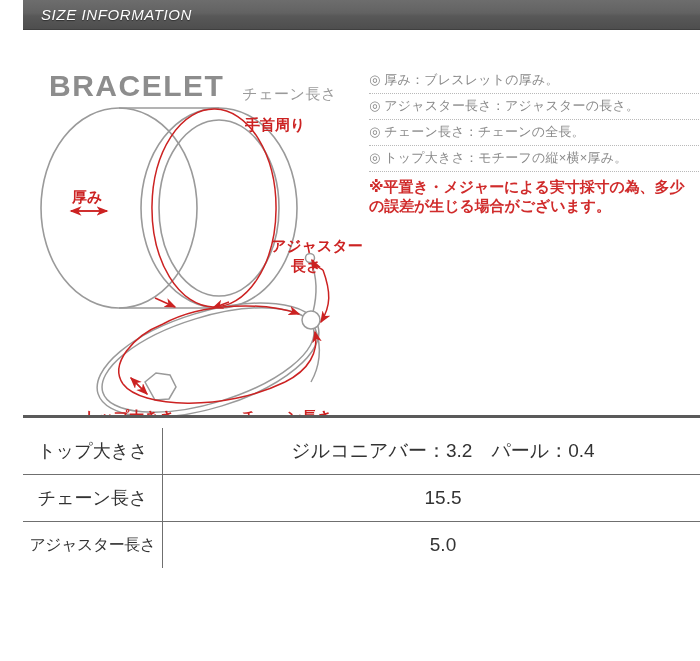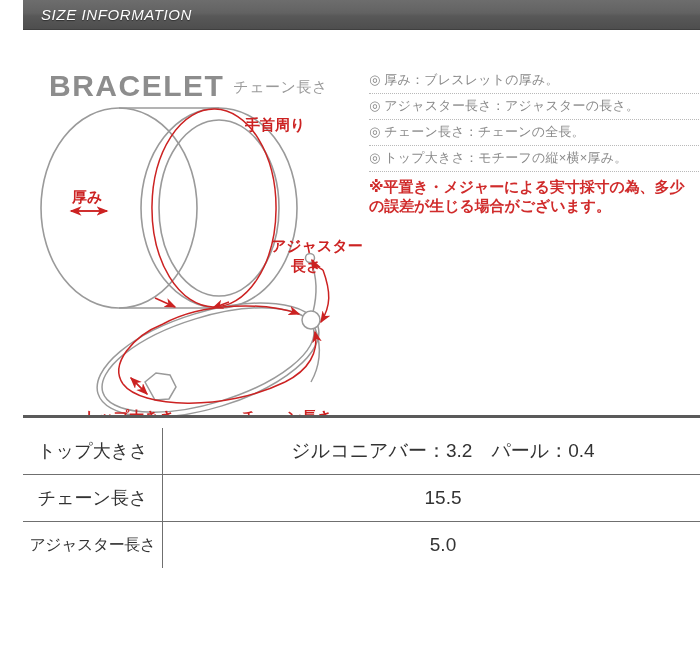--- a/index.html
+++ b/index.html
@@ -33,21 +33,21 @@
   .diagram-panel{
     position:relative;
     height:388px;
     background:#ffffff;
     border-bottom:3px solid #5a5a5a;
     box-sizing:border-box;
     overflow:hidden;
   }
   .brand-title{
     position:absolute;left:26px;top:41px;
-    display:flex;align-items:center;gap:9px;
+    display:flex;align-items:flex-end;gap:18px;
     white-space:nowrap;
   }
   .brand-en{
     font-size:30px;font-weight:bold;color:#8d8d8d;
     letter-spacing:1.5px;line-height:1;
   }
   .brand-jp{
     font-size:15px;color:#9a9a9a;letter-spacing:.5px;line-height:1;
   }
 

